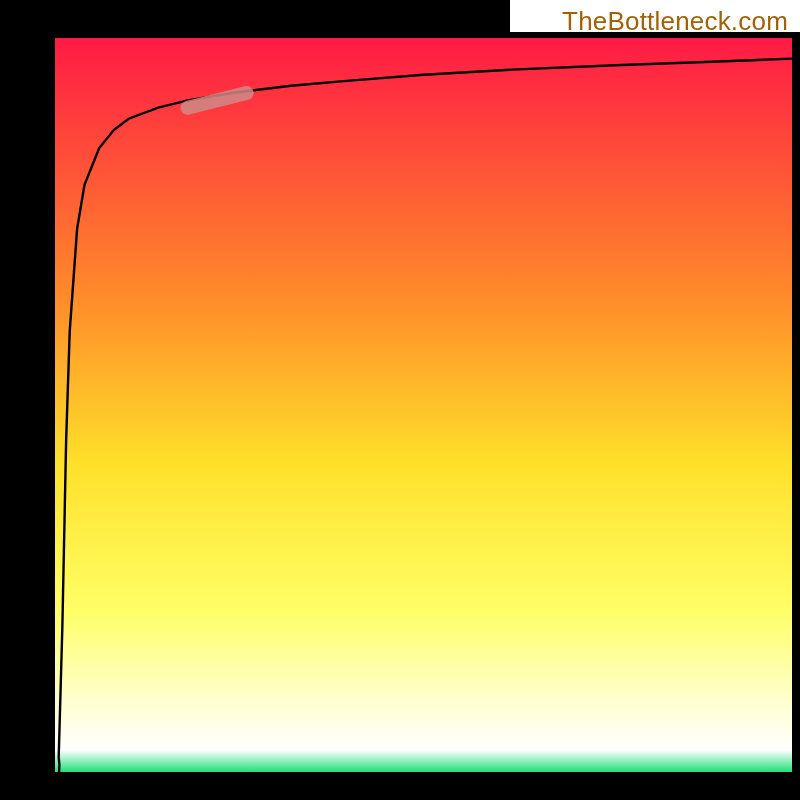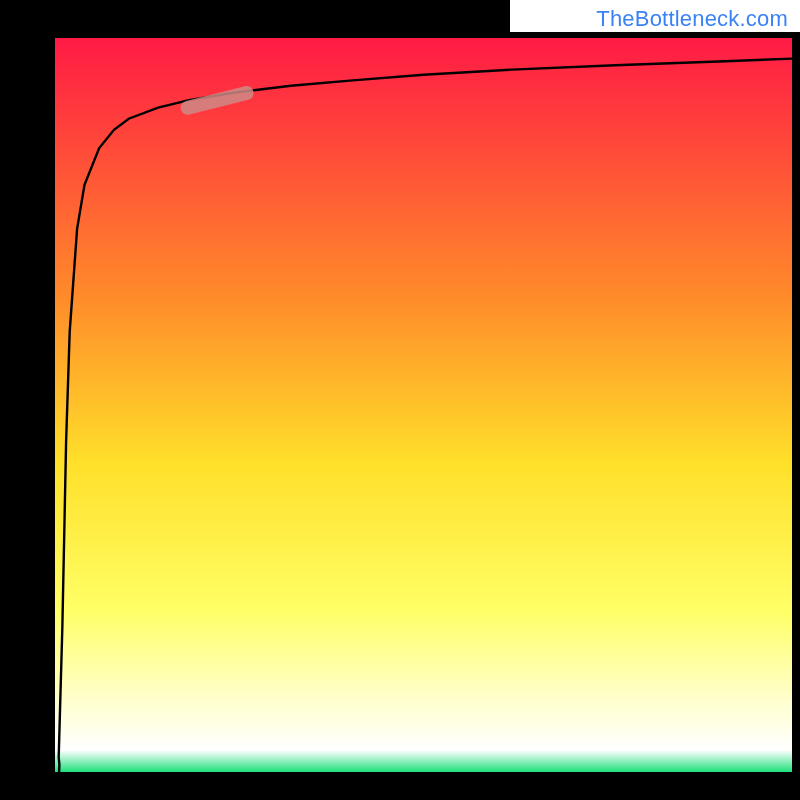--- a/index.html
+++ b/index.html
@@ -13,22 +13,22 @@
   }
   .stage {
     position: relative;
     width: 800px;
     height: 800px;
   }
   .watermark {
     position: absolute;
     top: 6px;
     right: 12px;
-    color: #3b82f6;
-    font-size: 22px;
+    color: #a16207;
+    font-size: 26px;
     font-weight: 400;
     letter-spacing: 0.2px;
     user-select: none;
   }
   
   .plot {
     position: absolute;
     left: 0;
     top: 0;
     width: 800px;

